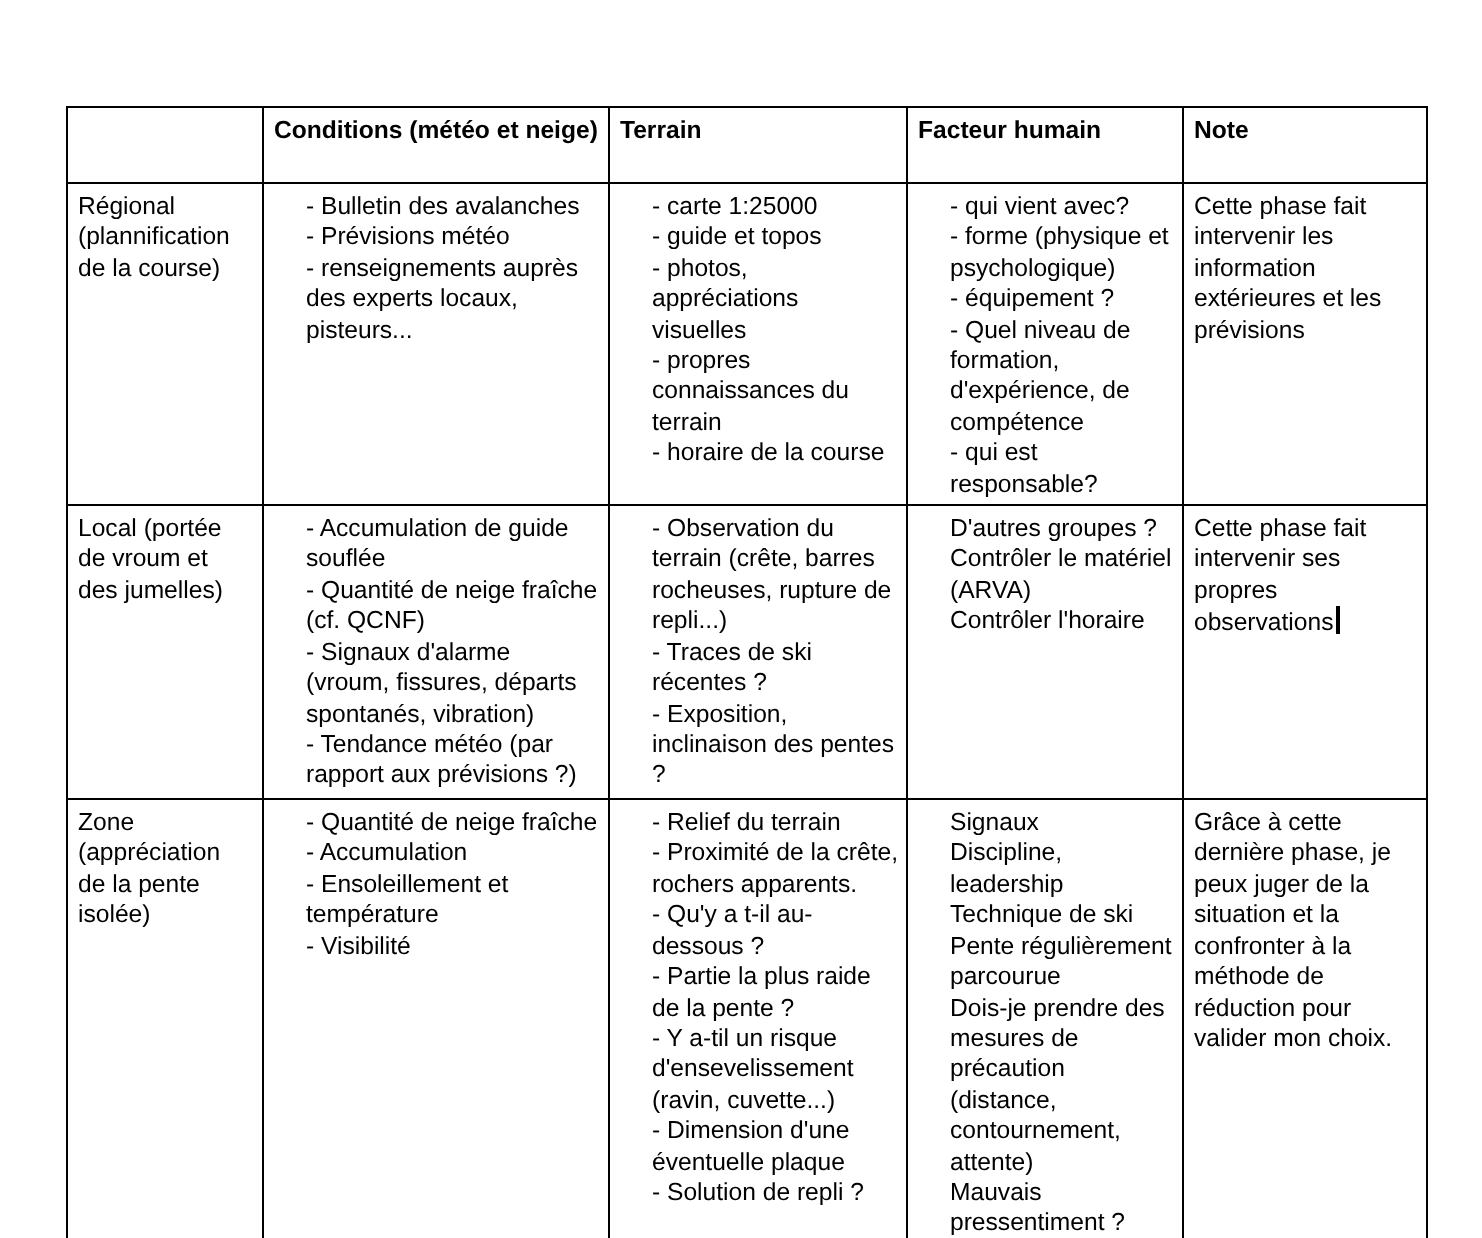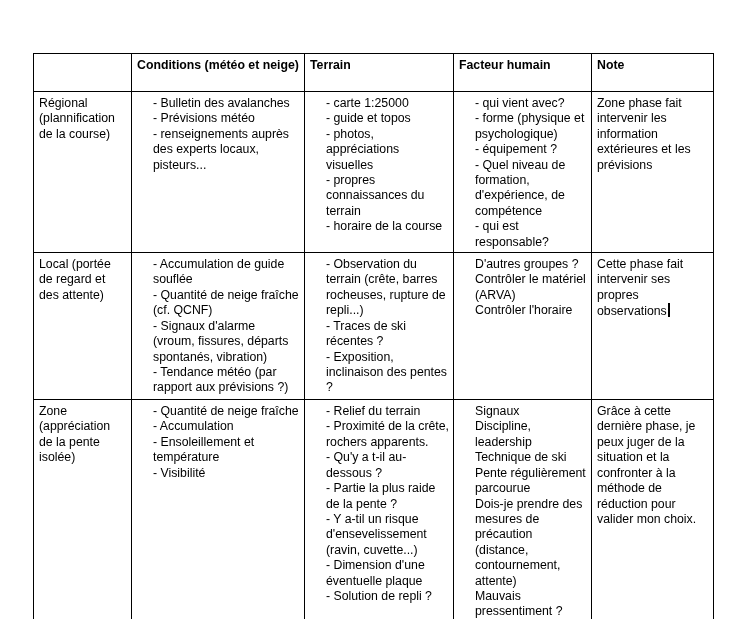--- a/index.html
+++ b/index.html
@@ -68,25 +68,25 @@
       <span class="line">- propres connaissances du terrain</span>
       <span class="line">- horaire de la course</span>
     </td>
     <td>
       <span class="line">- qui vient avec?</span>
       <span class="line">- forme (physique et psychologique)</span>
       <span class="line">- équipement ?</span>
       <span class="line">- Quel niveau de formation, d'expérience, de compétence</span>
       <span class="line">- qui est responsable?</span>
     </td>
-    <td>Zone phase fait intervenir les information extérieures et les prévisions</td>
+    <td>Cette phase fait intervenir les information extérieures et les prévisions</td>
   </tr>
 
   <tr class="r2">
-    <td class="rowhead">Local (portée de regard et des attente)</td>
+    <td class="rowhead">Local (portée de vroum et des jumelles)</td>
     <td>
       <span class="line">- Accumulation de guide souflée</span>
       <span class="line">- Quantité de neige fraîche (cf. QCNF)</span>
       <span class="line">- Signaux d'alarme (vroum, fissures, départs spontanés, vibration)</span>
       <span class="line">- Tendance météo (par rapport aux prévisions ?)</span>
     </td>
     <td>
       <span class="line">- Observation du terrain (crête, barres rocheuses, rupture de repli...)</span>
       <span class="line">- Traces de ski récentes ?</span>
       <span class="line">- Exposition, inclinaison des pentes ?</span>

